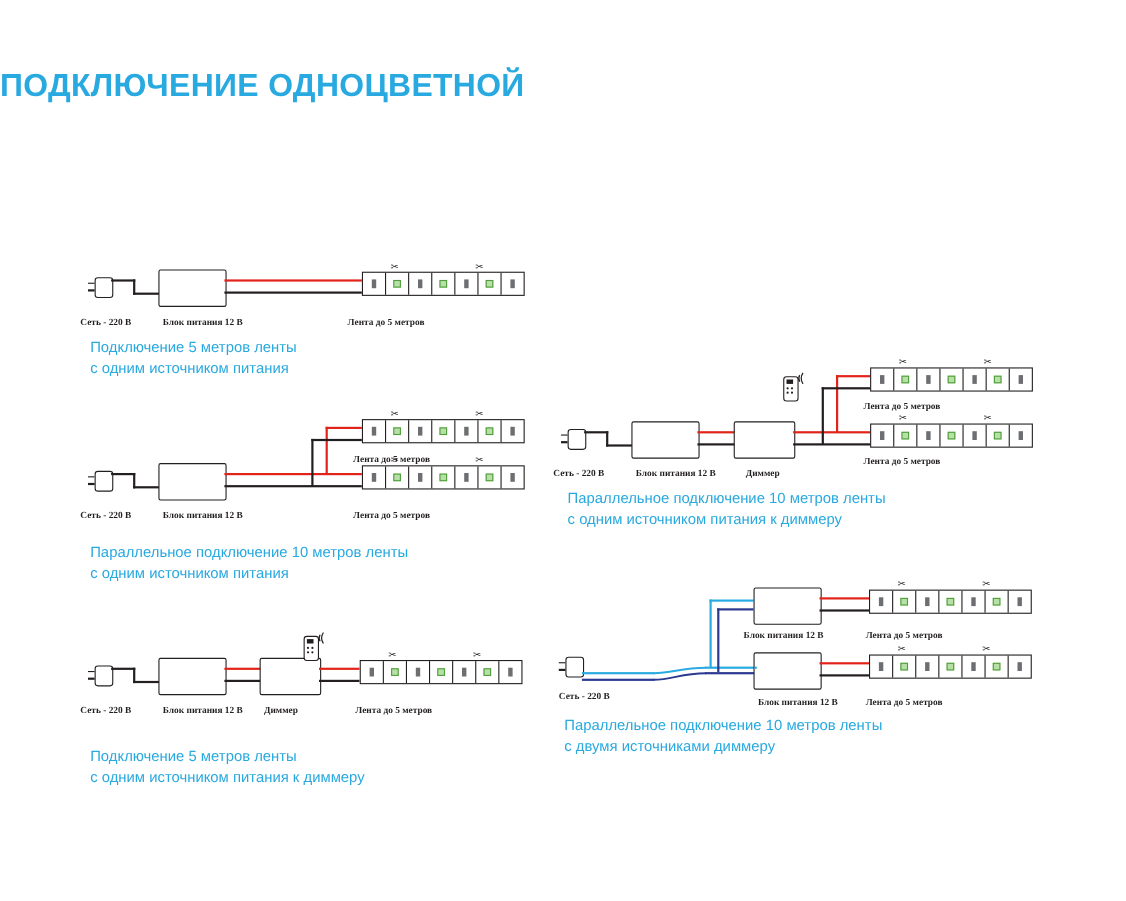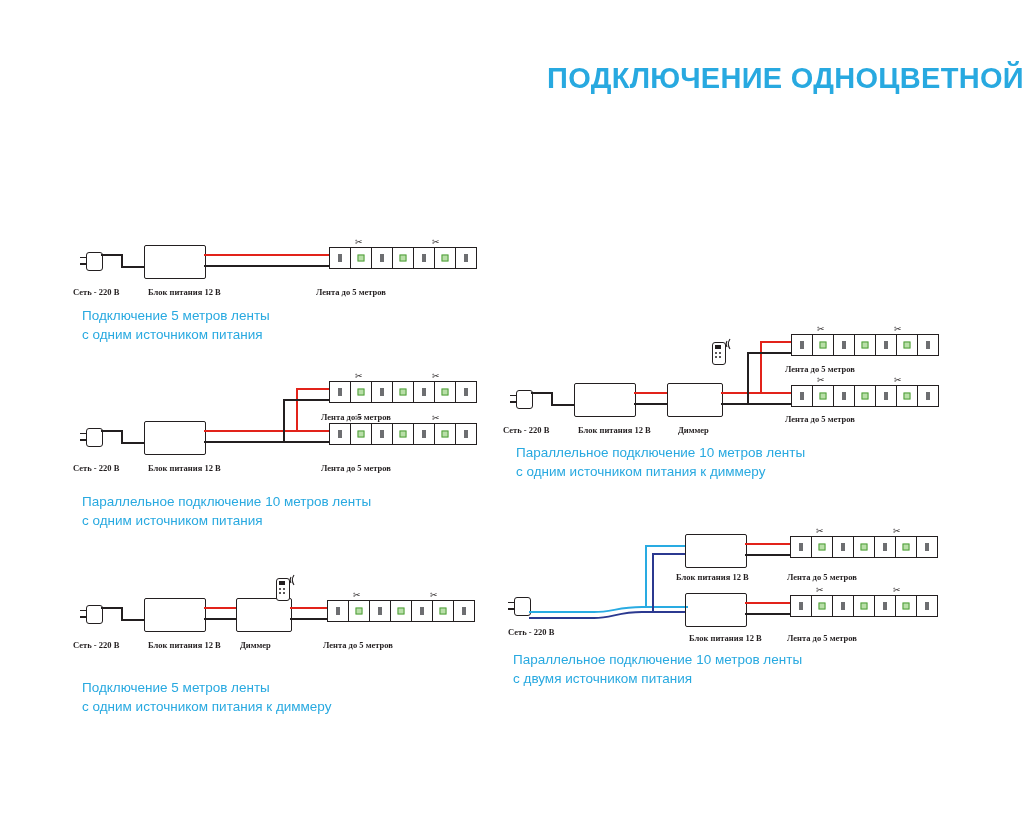--- a/index.html
+++ b/index.html
@@ -12,21 +12,21 @@
     height: 819px;
     position: relative;
     font-family: "Liberation Sans", sans-serif;
     overflow: hidden;
   }
   .title {
     position: absolute;
     left: 0;
     top: 60px;
     width: 1024px;
-    text-align: right;
+    text-align: left;
     color: #28a9e0;
     font-weight: bold;
     font-size: 29px;
     line-height: 36px;
     letter-spacing: 0.3px;
   }
   .title .line2 { display: block; }
 
   .diagram {
     position: absolute;
@@ -544,15 +544,15 @@
   </div>
   <div class="cutmark" style="left:816px;top:586px;">✂</div>
   <div class="cutmark" style="left:893px;top:586px;">✂</div>
   <div class="lbl" style="left:787px;top:633px;">Лента до 5 метров</div>
   <div class="lbl" style="left:689px;top:633px;">Блок питания 12 В</div>
 
   <div class="lbl" style="left:508px;top:627px;">Сеть - 220 В</div>
 
   <div class="caption" style="left:513px;top:650px;">
     <div>Параллельное подключение 10 метров ленты</div>
-    <div>с двумя источником питания</div>
+    <div>с двумя источниками диммеру</div>
   </div>
 </div>
 
 </body></html>

